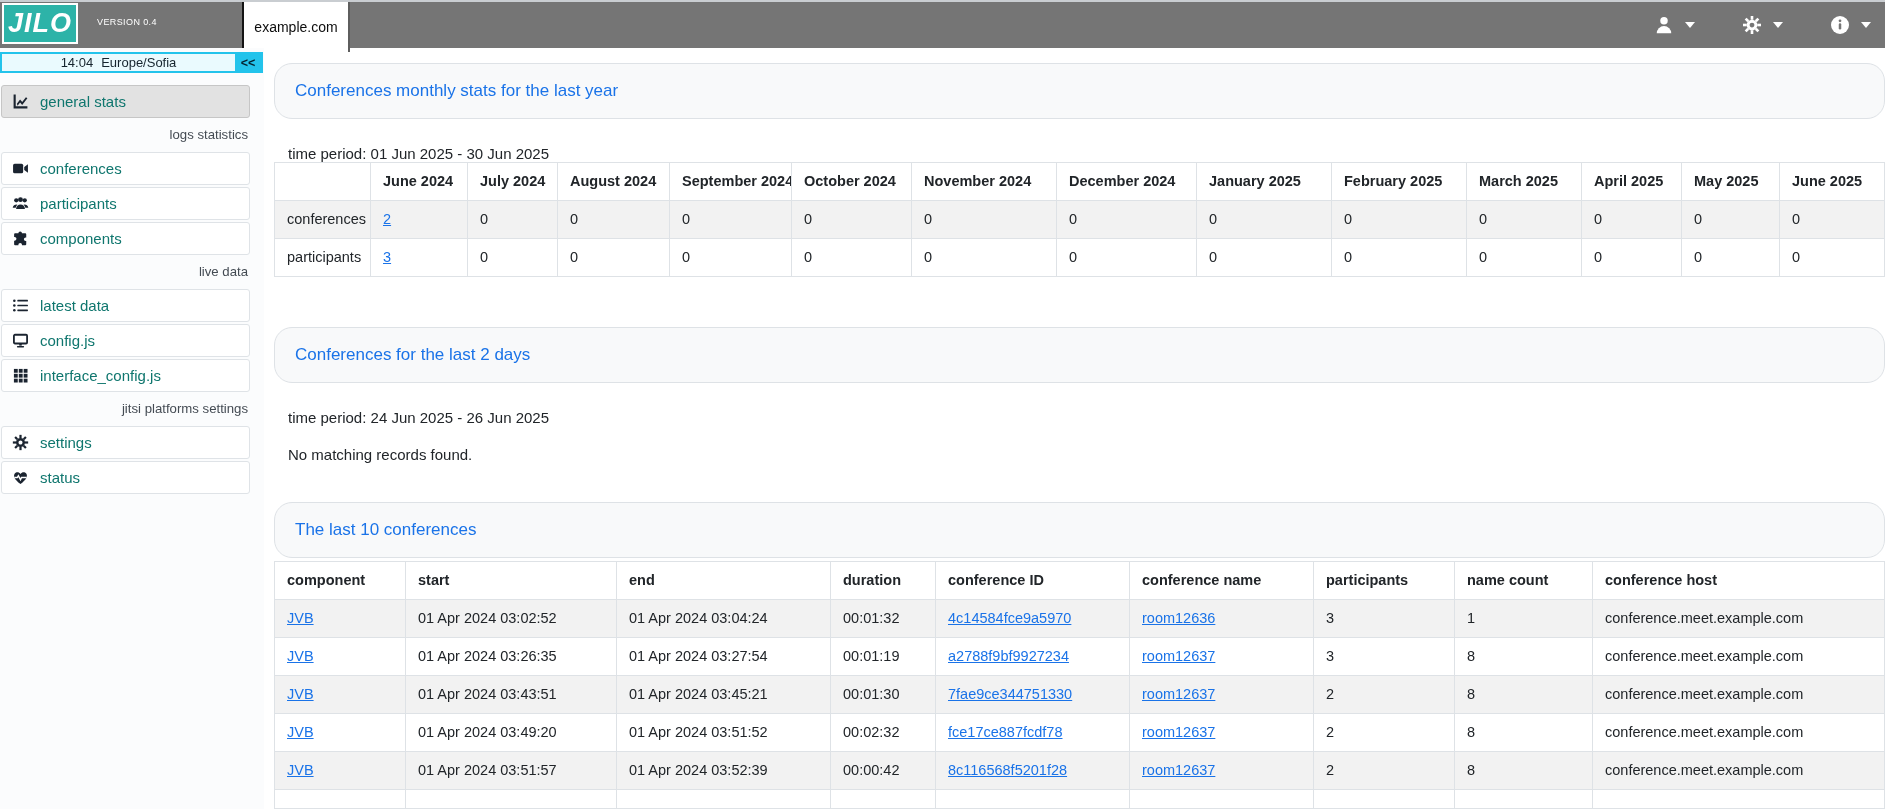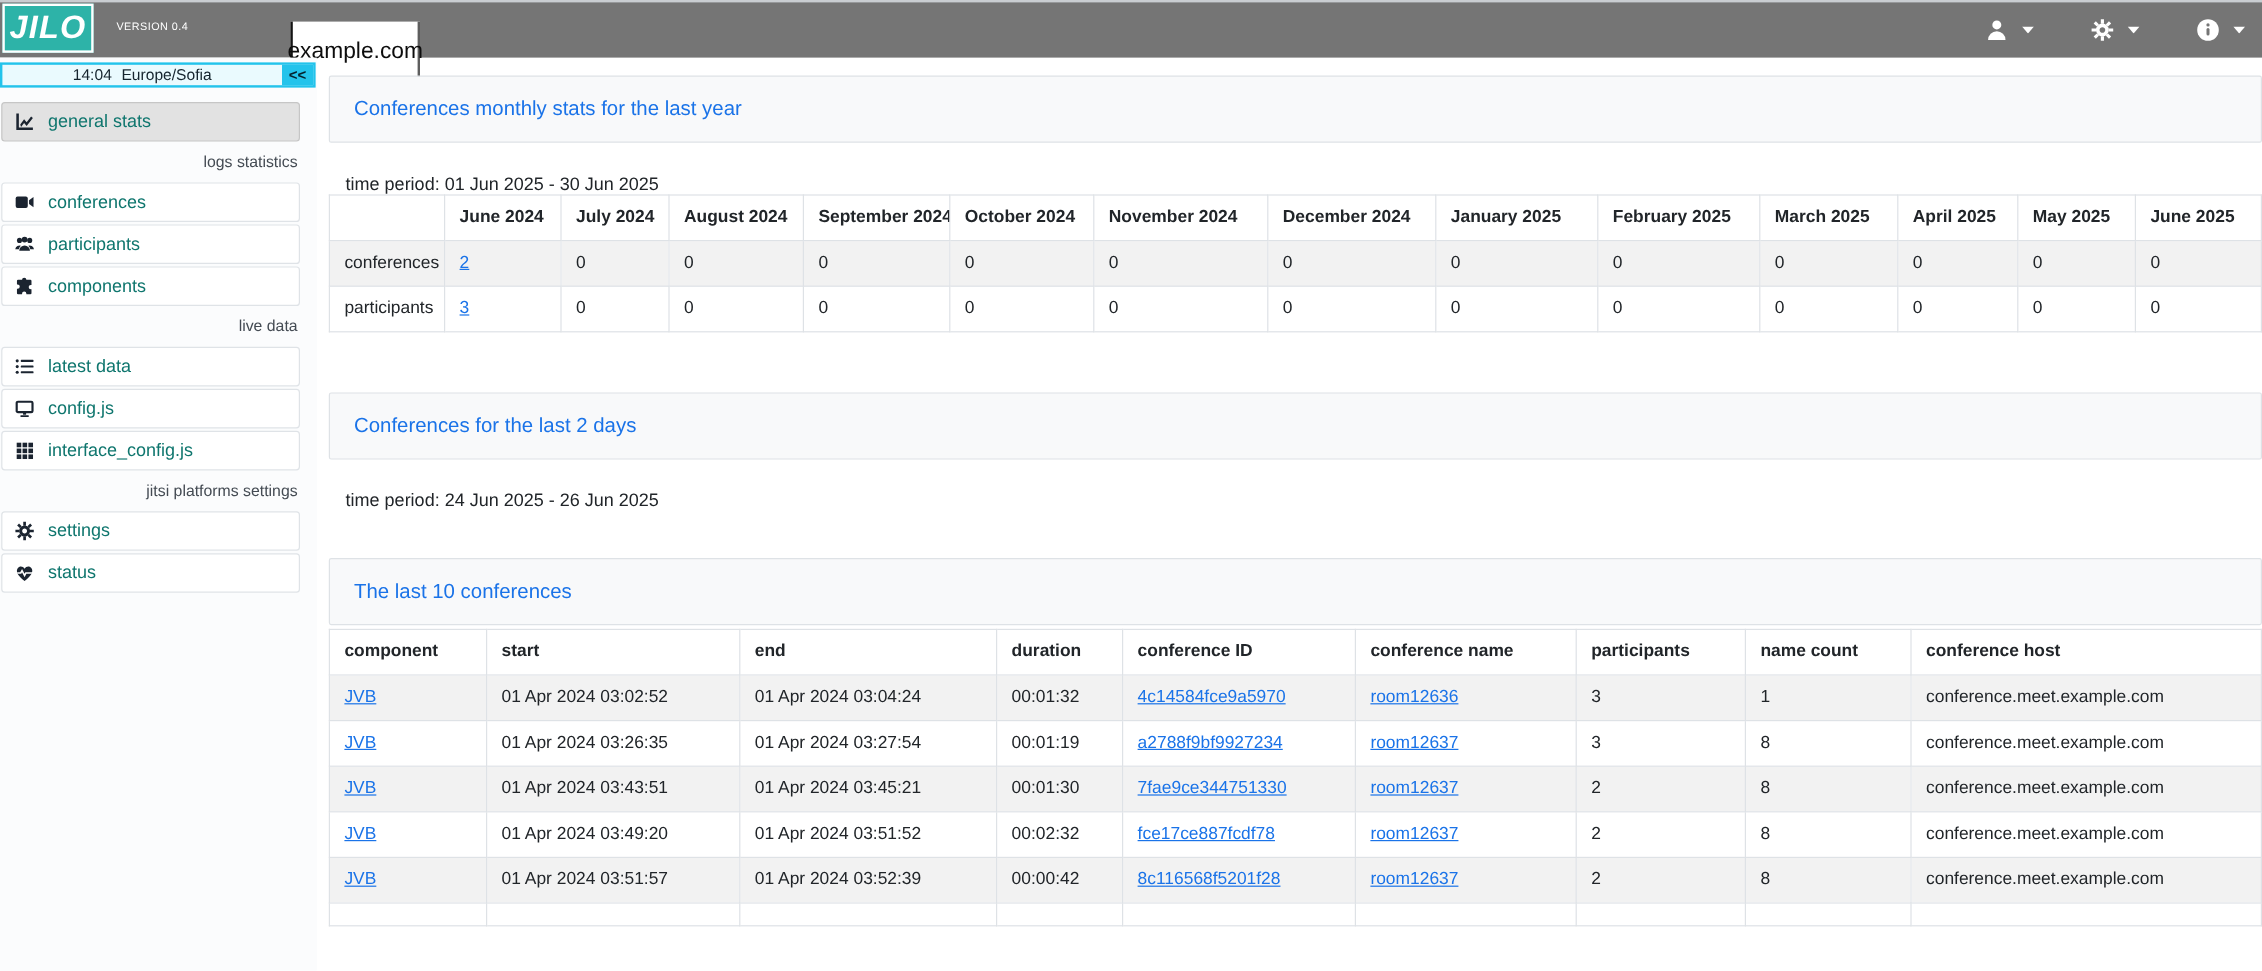--- a/index.html
+++ b/index.html
@@ -7,23 +7,23 @@
               font-family:"Liberation Sans", sans-serif; position:relative; }
 
   
   .topbar { position:absolute; left:0; top:0; width:1885px; height:48px;
             background:var(--topbar-gray,#757575); border-top:2px solid #c9cdd1; box-sizing:border-box; }
   .logo { position:absolute; left:2px; top:1px; width:76px; height:41px; box-sizing:border-box;
           background:var(--brand-teal,#2db3a8); border:2px solid #fff; color:#fff;
           font-weight:bold; font-style:italic; font-size:27px; letter-spacing:1px;
           display:flex; align-items:center; justify-content:center; }
   .version { position:absolute; left:97px; top:15px; color:#fff; font-size:9px; letter-spacing:.4px; }
-  .tab { position:absolute; left:242px; top:16px; width:108px; height:50px; box-sizing:border-box;
+  .tab { position:absolute; left:242px; top:0; width:108px; height:50px; box-sizing:border-box;
          background:#fff; border-left:2px solid #141414; border-right:2px solid #5e5e5e;
-         display:flex; align-items:center; justify-content:center; font-size:19px; color:#0d0d0d; cursor:pointer; }
+         display:flex; align-items:center; justify-content:center; font-size:14px; color:#0d0d0d; cursor:pointer; }
   .topbar-menus { position:absolute; right:14px; top:0; height:46px; display:flex; align-items:center; gap:47px; }
   .menu-group { display:flex; align-items:center; gap:11px; cursor:pointer; color:#fff; }
   .menu-group .mi svg { width:20px; height:20px; fill:#fff; display:block; }
   .menu-group .caret svg { width:10px; height:6px; fill:#fff; display:block; }
 
   
   .side-strip { position:absolute; left:0; top:48px; width:264px; height:761px; background:#fbfcfd; }
   .clockbar { position:absolute; left:0; top:52px; width:263px; height:21px; box-sizing:border-box;
               background:var(--clock-bg,#eafafe); border:2px solid var(--accent-cyan,#23c3eb); display:flex; }
   .clock-text { flex:1; display:flex; align-items:center; justify-content:center; gap:8px;
@@ -35,21 +35,21 @@
                border:1px solid #dfe3e7; border-radius:3px; display:flex; align-items:center;
                gap:11px; padding:0 9px; font-size:15px; color:#0f766e; cursor:pointer; }
   .side-item.active { background:#e2e2e2; border-color:#c6c6c6; }
   .side-item .icon { width:18px; height:18px; display:flex; align-items:center; justify-content:center; color:#1b2430; }
   .side-item .icon svg { width:17px; height:17px; fill:currentColor; display:block; }
   .side-label { height:18px; margin:9px 2px 7px 0; text-align:right; font-size:13.2px; color:#444b53; }
 
   
   .main { position:absolute; left:274px; top:48px; width:1611px; }
   .card { box-sizing:border-box; margin-top:15px; background:var(--card-bg,#f8f9fa);
-          border:1px solid var(--table-border,#dee2e6); border-radius:2px; padding:17px 20px; }
+          border:1px solid var(--table-border,#dee2e6); border-radius:18px; padding:17px 20px; }
   .card a { color:var(--link-blue,#1a73e8); text-decoration:none; font-size:17px; }
   .gap-lg { margin-top:50px; }
   .gap-md { margin-top:39px; }
   .time-period { margin:26px 0 0 14px; font-size:15px; color:#212529; }
   .time-period b { font-weight:normal; }
   .empty-msg { margin:20px 0 0 14px; font-size:15px; color:#212529; }
 
   table.tbl { border-collapse:collapse; table-layout:fixed; width:1610px; 
               background:#fff; font-size:14.5px; color:#212529; }
   #last10-table { margin-top:3px; }
@@ -325,20 +325,21 @@
       </tbody>
     </table>
 
   <div class="card gap-lg">
     <a>Conferences for the last 2 days</a>
   </div>
   <p class="time-period">
     <span>time period:</span>
     <b>24 Jun 2025 - 26 Jun 2025</b>
   </p>
+  <p class="empty-msg">No matching records found.</p>
 
   <div class="card gap-md">
     <a>The last 10 conferences</a>
   </div>
   <table class="tbl" id="last10-table">
       <colgroup>
         <col style="width: 131px;">
         <col style="width: 211px;">
         <col style="width: 214px;">
         <col style="width: 105px;">

